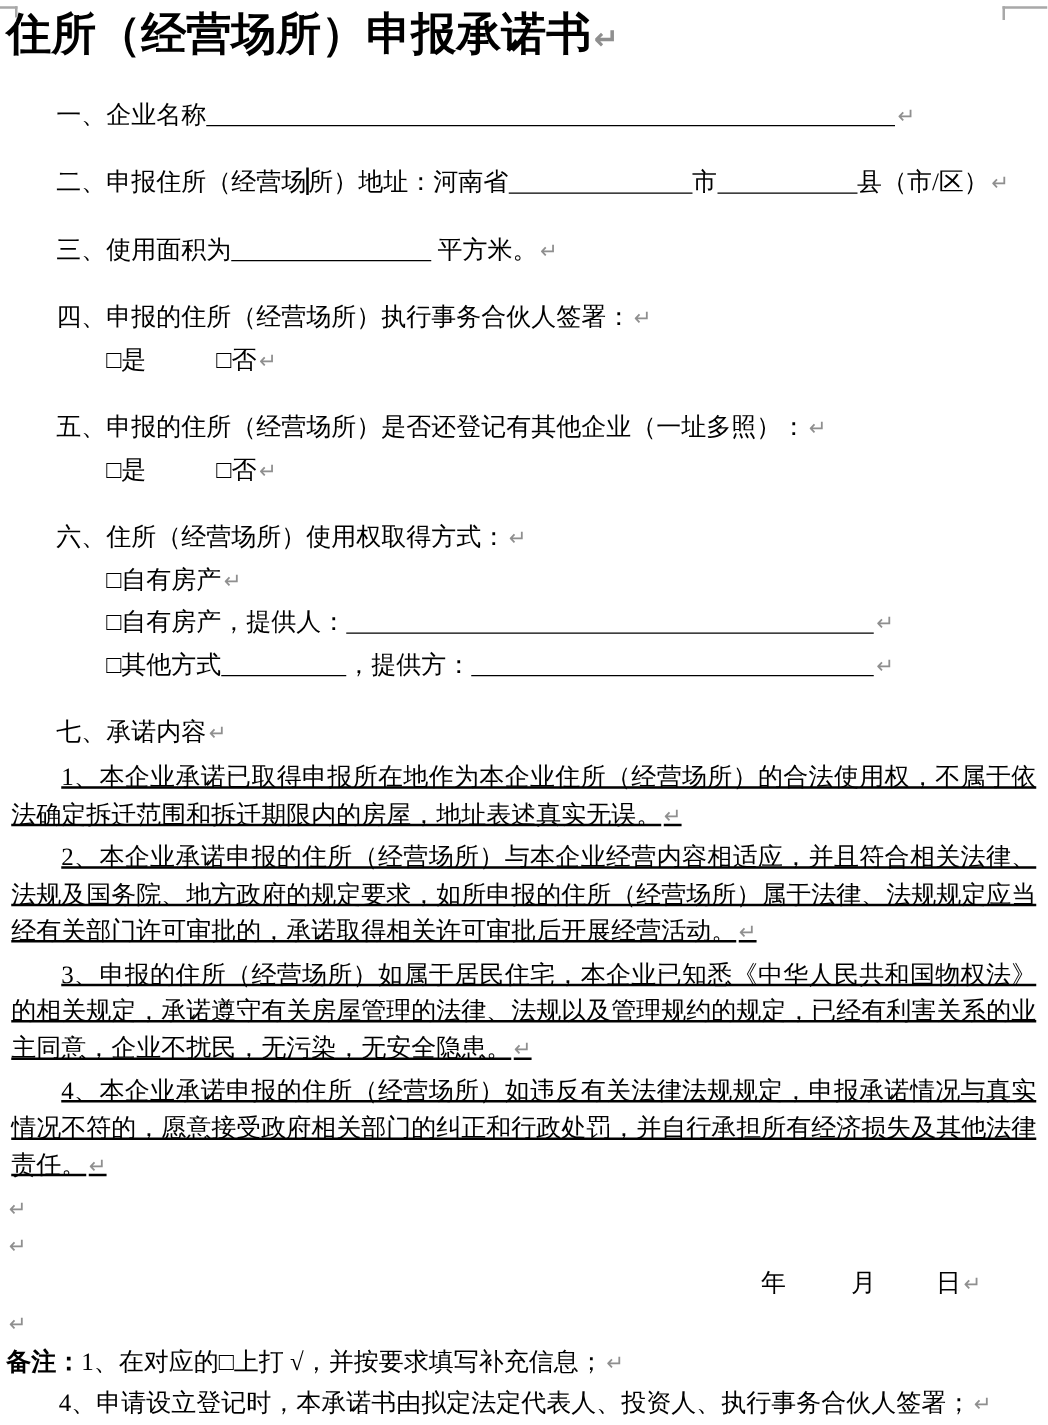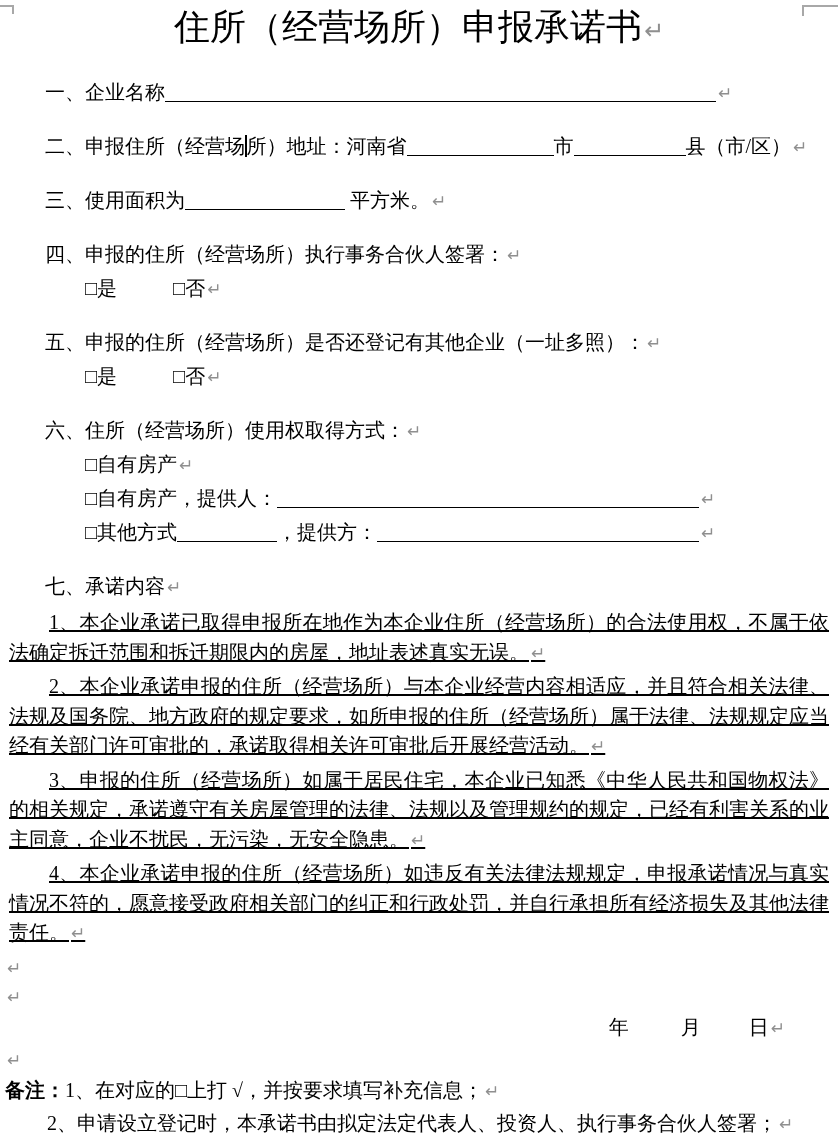--- a/index.html
+++ b/index.html
@@ -9,22 +9,22 @@
     font-family:"Liberation Serif","DejaVu Serif",serif;
     font-size:20px;
   }
   .page{padding:0 5px;position:relative;}
   
   .mark-tr{position:absolute;top:3px;right:0;width:34px;height:9px;
     border-top:2px solid #a8a8a8;border-left:2px solid #a8a8a8;}
   .mark-tl{position:absolute;top:3px;left:0;width:12px;height:7px;
     border-top:2px solid #a8a8a8;border-right:2px solid #a8a8a8;}
   .title{
-    margin:2px 0 6px 0;text-align:center;
-    font-size:36px;font-weight:normal;line-height:50px;white-space:nowrap;
+    margin:2px 0 6px 0;
+    font-size:36px;font-weight:bold;line-height:50px;white-space:nowrap;
   }
   .pil{color:#8f8f8f;font-family:"DejaVu Sans",sans-serif;font-size:17px;margin-left:2px;}
   .pil-title{font-size:24px;}
   .flines{line-height:33px;}
   .fline{white-space:nowrap;}
   .ind1{padding-left:40px;margin-top:20px;}
   .ind2{padding-left:80px;}
   .blank{
     display:inline-block;height:2px;border-bottom:1.6px solid #000;
     vertical-align:-3px;
@@ -127,20 +127,20 @@
       <span class="pil">↵</span>
   </div>
 
   <div class="empty-line"><span class="pil">↵</span></div>
 
   <div class="notes">
     <div class="note note-first">
       <span class="notes-label">备注：</span><span>1、在对应的□上打 √，并按要求填写补充信息；</span><span class="pil">↵</span>
     </div>
     <div class="note">
-      <span>2、申请设立登记时，本承诺书由拟定法定代表人、投资人、执行事务合伙人签署；</span><span class="pil">↵</span>
+      <span>4、申请设立登记时，本承诺书由拟定法定代表人、投资人、执行事务合伙人签署；</span><span class="pil">↵</span>
     </div>
     <div class="note">
       <span>4、申请分支机构登记时，由隶属企业加盖公章。</span><span class="pil">↵</span>
     </div>
   </div>
 
 </div>
 
 </body></html>

